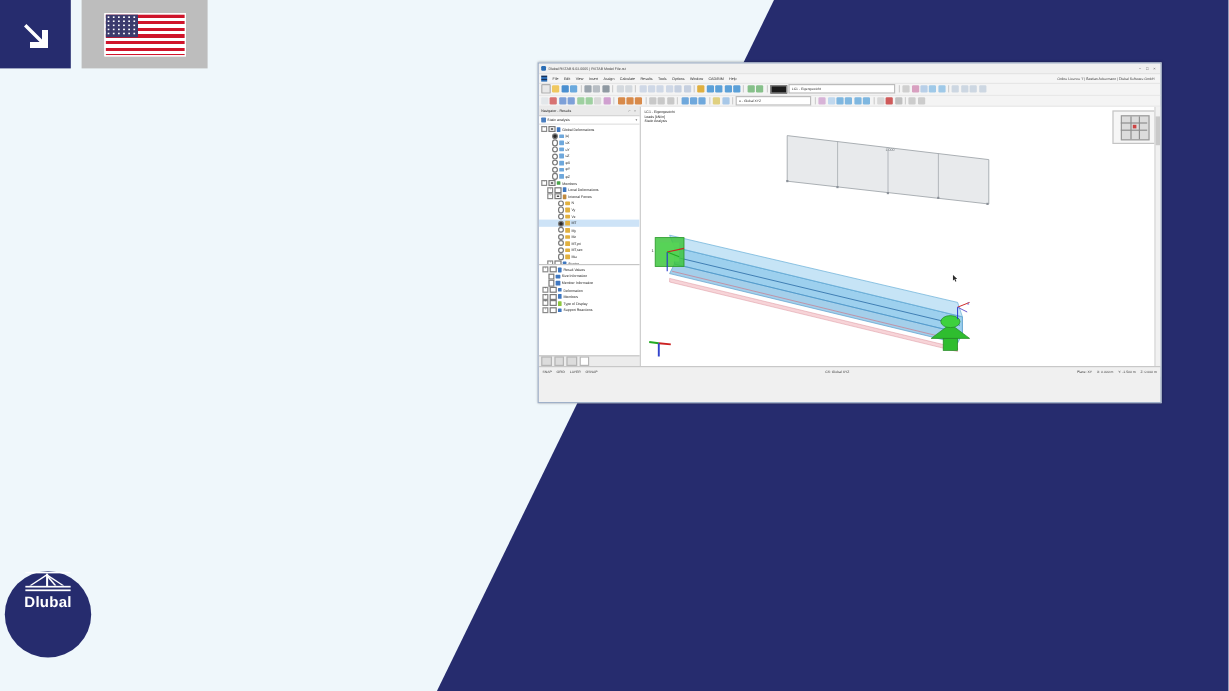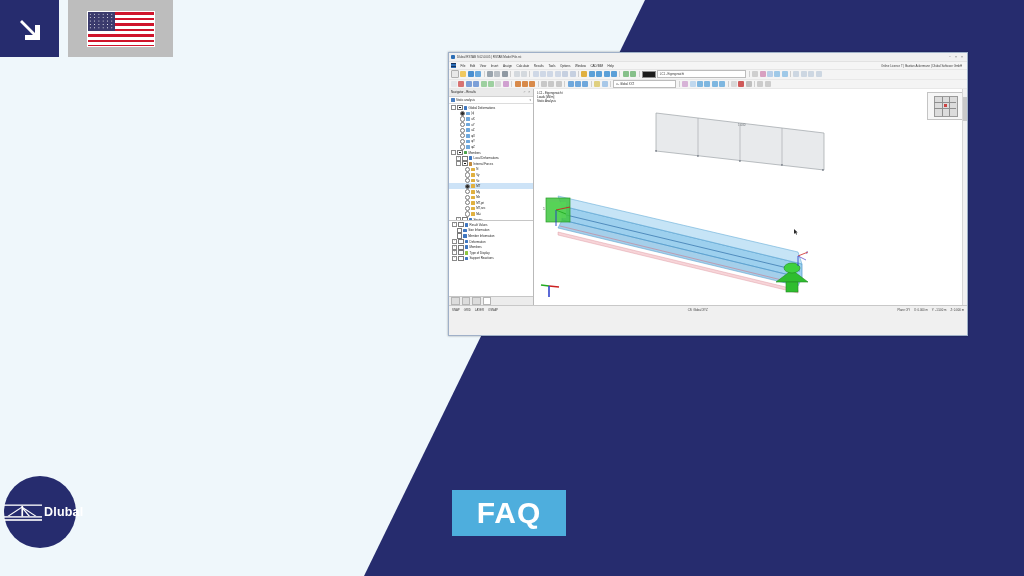--- a/index.html
+++ b/index.html
@@ -42,22 +42,22 @@
   
   .question{
     position:absolute;left:68px;top:96px;width:370px;
     color:#2b3180;font-size:15.5px;line-height:1.35;letter-spacing:.2px;
     font-family:"Liberation Serif",serif;white-space:nowrap;
   }
 
   
   .logo{
     position:absolute;left:4px;top:476px;width:72px;height:72px;border-radius:50%;
-    background:#262c6e;display:flex;
-    align-items:center;justify-content:space-between;gap:2px;
+    background:#262c6e;display:flex;flex-direction:column;
+    align-items:center;justify-content:flex-start;gap:2px;
   }
   .logo .mark{width:38px;height:17px;position:relative;}
   .logo .logo-text{color:#ffffff;font-size:12.5px;font-weight:bold;letter-spacing:.2px;}
 
   
   .faq-badge{
     position:absolute;left:452px;top:490px;width:114px;height:46px;
     background:#4eaedd;display:flex;align-items:center;justify-content:center;
   }
   .faq-badge span{color:#ffffff;font-size:30px;font-weight:bold;letter-spacing:1px;}
@@ -197,23 +197,20 @@
         <rect x="0" y="15.2" width="38" height="1.6" fill="#ffffff"></rect>
         <rect x="17.4" y="2" width="1.7" height="10.4" fill="#ffffff"></rect>
         <path d="M18 2.4 L3.5 12 L5.4 12 L18.3 3.6 Z" fill="#ffffff"></path>
         <path d="M18 2.4 L32.5 12 L30.6 12 L17.7 3.6 Z" fill="#ffffff"></path>
         <path d="M18 2.4 L26 12 L24.3 12 L17.6 3.9 Z" fill="#ffffff"></path>
       </svg>
     </div>
     <div class="logo-text">Dlubal</div>
   </div>
 
-  <div class="faq-badge">
-    <span>FAQ</span>
-  </div>
 
   <div class="app">
 
     <div class="titlebar">
       <div class="tb-icon"></div>
       <div class="tb-title">Dlubal RSTAB 9.02.0005 | RSTAB Model File.rst</div>
       <div class="tb-spacer"></div>
       <div class="tb-ctrl">
         <span>−</span>
         <span>□</span>

